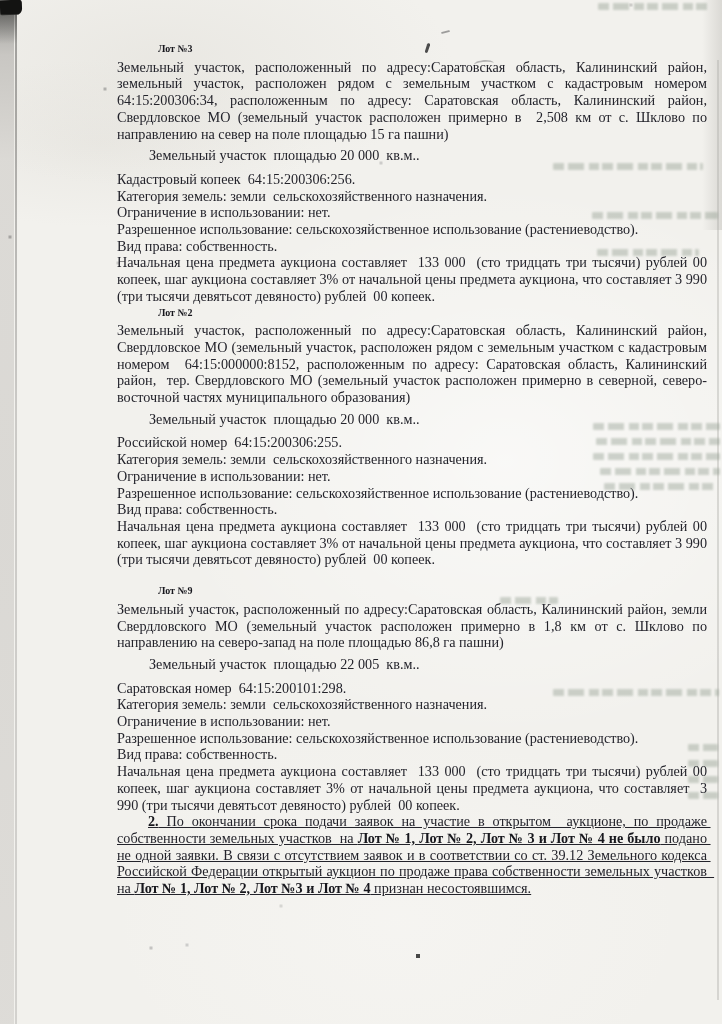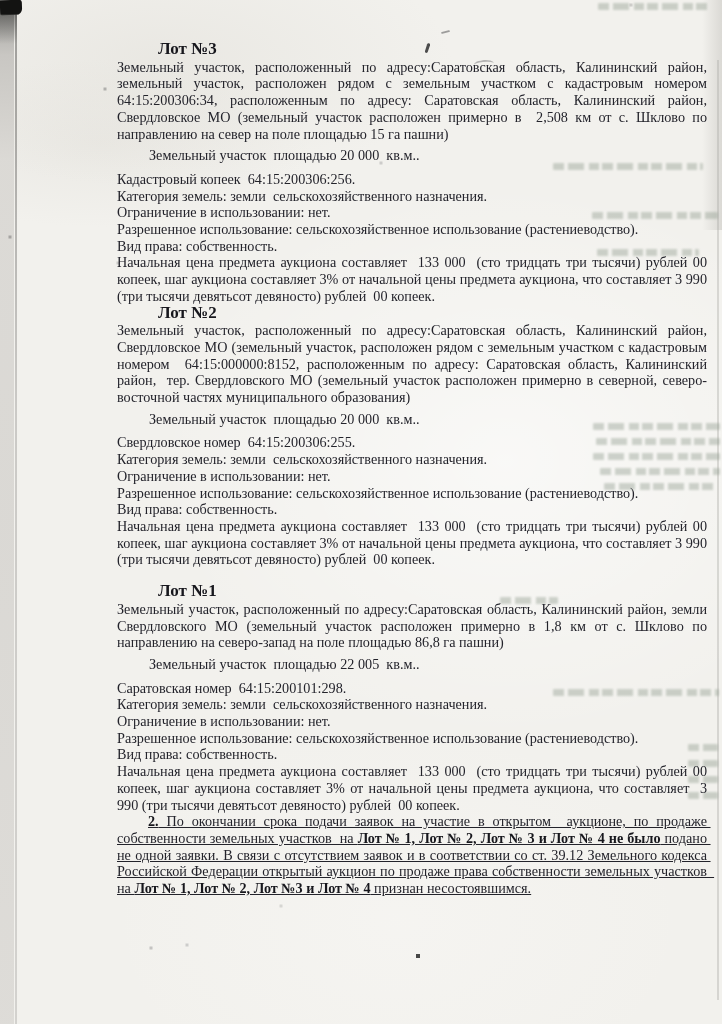--- a/index.html
+++ b/index.html
@@ -72,21 +72,21 @@
 
   
   .content {
     position: absolute; left: 117px; top: 41px; width: 590px;
     color: #23232b;
     font-size: 14.2px; line-height: 16.7px;
     text-align: justify;
     filter: blur(.24px);
   }
   .txt { white-space: pre-wrap; }
-  .lot-title { font-weight: bold; font-size: 17px; margin: 0 0 1px 41px; color: #17171d; }
+  .lot-title { font-weight: bold; font-size: 10px; margin: 0 0 1px 41px; color: #17171d; }
   .para { margin: 0; }
   .area-line { margin-top: 5px; margin-left: 32px; }
   .attrs { margin-top: 7px; }
   .lot-4 { margin-top: 0; }
   .lot-5 { margin-top: 15px; }
   .closing { text-indent: 31px; text-decoration: underline; }
   .b { font-weight: bold; color: #17171d; }
 </style>
 </head>
 <body>
@@ -133,31 +133,31 @@
       <div class="txt">Вид права: собственность.</div>
       <div class="txt">Начальная цена предмета аукциона составляет  133 000  (сто тридцать три тысячи) рублей 00 копеек, шаг аукциона составляет 3% от начальной цены предмета аукциона, что составляет 3 990 (три тысячи девятьсот девяносто) рублей  00 копеек.</div>
     </div>
   </section>
 
   <section class="lot lot-4">
     <div class="lot-title txt">Лот №2</div>
     <p class="para txt">Земельный участок, расположенный по адресу:Саратовская область, Калининский район, Свердловское МО (земельный участок, расположен рядом с земельным участком с кадастровым номером  64:15:000000:8152, расположенным по адресу: Саратовская область, Калининский район,  тер. Свердловского МО (земельный участок расположен примерно в северной, северо-восточной частях муниципального образования)</p>
     <p class="para area-line txt">Земельный участок  площадью 20 000  кв.м..</p>
     <div class="attrs">
-      <div class="txt">Свердловское номер  64:15:200306:255.</div>
+      <div class="txt">Российской номер  64:15:200306:255.</div>
       <div class="txt">Категория земель: земли  сельскохозяйственного назначения.</div>
       <div class="txt">Ограничение в использовании: нет.</div>
       <div class="txt">Разрешенное использование: сельскохозяйственное использование (растениеводство).</div>
       <div class="txt">Вид права: собственность.</div>
       <div class="txt">Начальная цена предмета аукциона составляет  133 000  (сто тридцать три тысячи) рублей 00 копеек, шаг аукциона составляет 3% от начальной цены предмета аукциона, что составляет 3 990 (три тысячи девятьсот девяносто) рублей  00 копеек.</div>
     </div>
   </section>
 
   <section class="lot lot-5">
-    <div class="lot-title txt">Лот №1</div>
+    <div class="lot-title txt">Лот №9</div>
     <p class="para txt">Земельный участок, расположенный по адресу:Саратовская область, Калининский район, земли Свердловского МО (земельный участок расположен примерно в 1,8 км от с. Шклово по направлению на северо-запад на поле площадью 86,8 га пашни)</p>
     <p class="para area-line txt">Земельный участок  площадью 22 005  кв.м..</p>
     <div class="attrs">
       <div class="txt">Саратовская номер  64:15:200101:298.</div>
       <div class="txt">Категория земель: земли  сельскохозяйственного назначения.</div>
       <div class="txt">Ограничение в использовании: нет.</div>
       <div class="txt">Разрешенное использование: сельскохозяйственное использование (растениеводство).</div>
       <div class="txt">Вид права: собственность.</div>
       <div class="txt">Начальная цена предмета аукциона составляет  133 000  (сто тридцать три тысячи) рублей 00 копеек, шаг аукциона составляет 3% от начальной цены предмета аукциона, что составляет  3 990 (три тысячи девятьсот девяносто) рублей  00 копеек.</div>
     </div>

